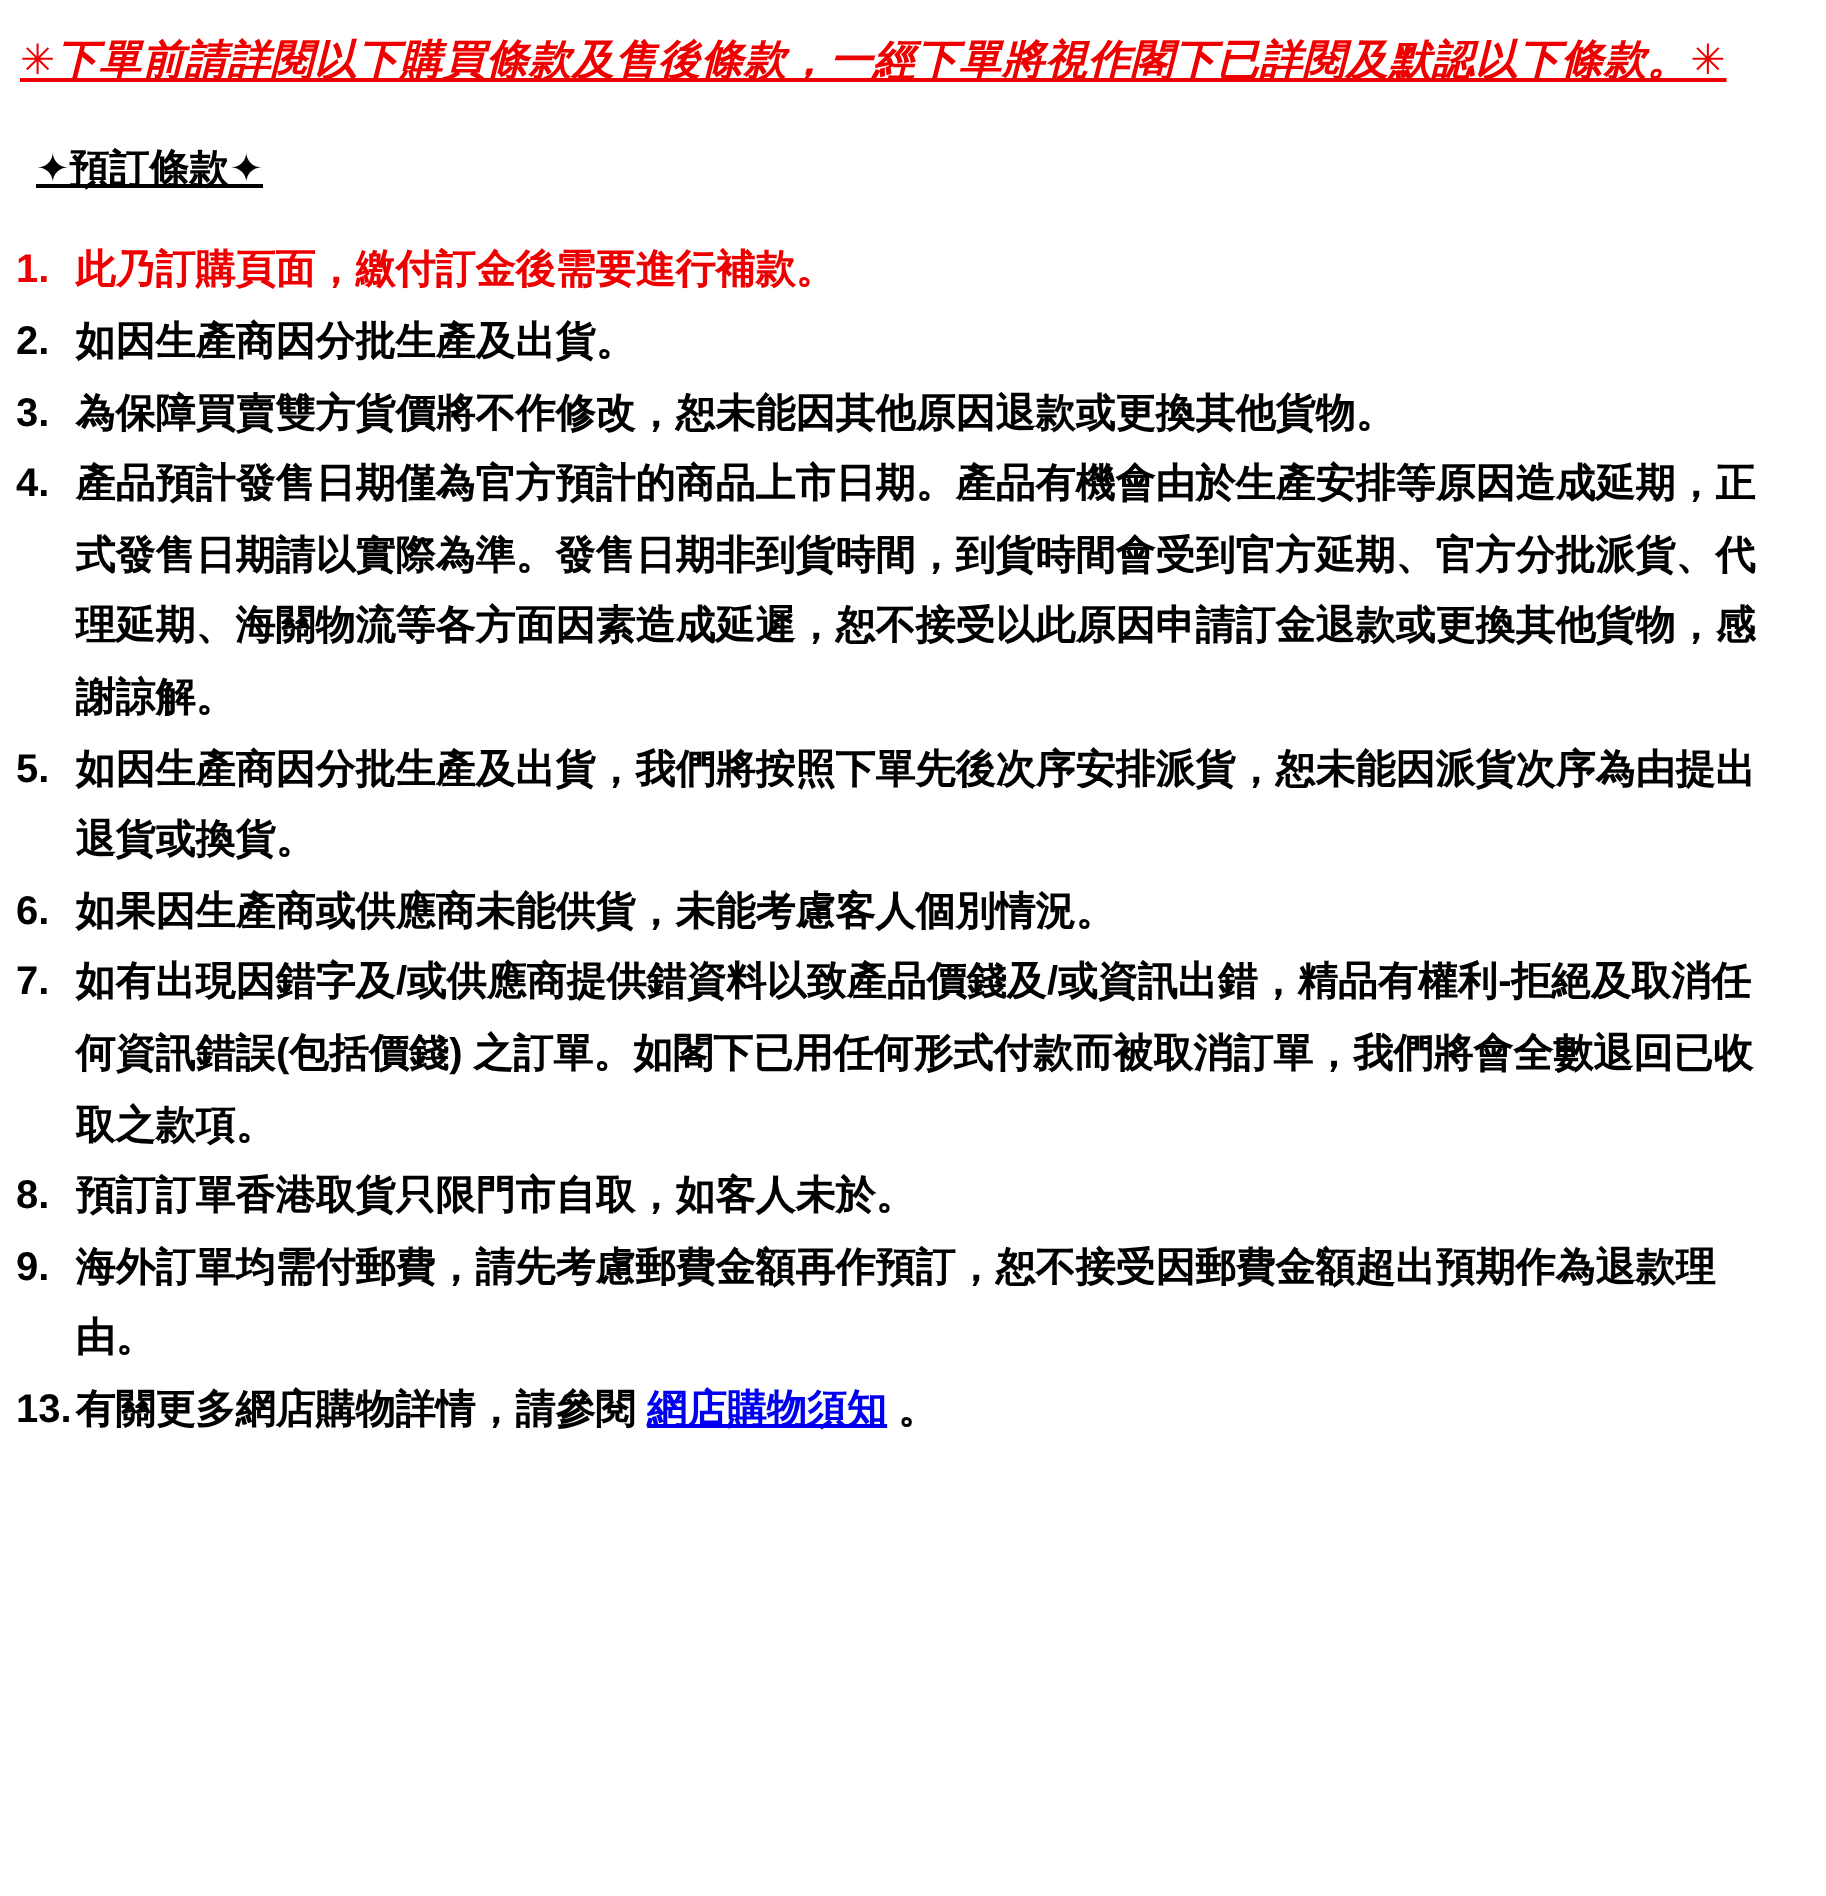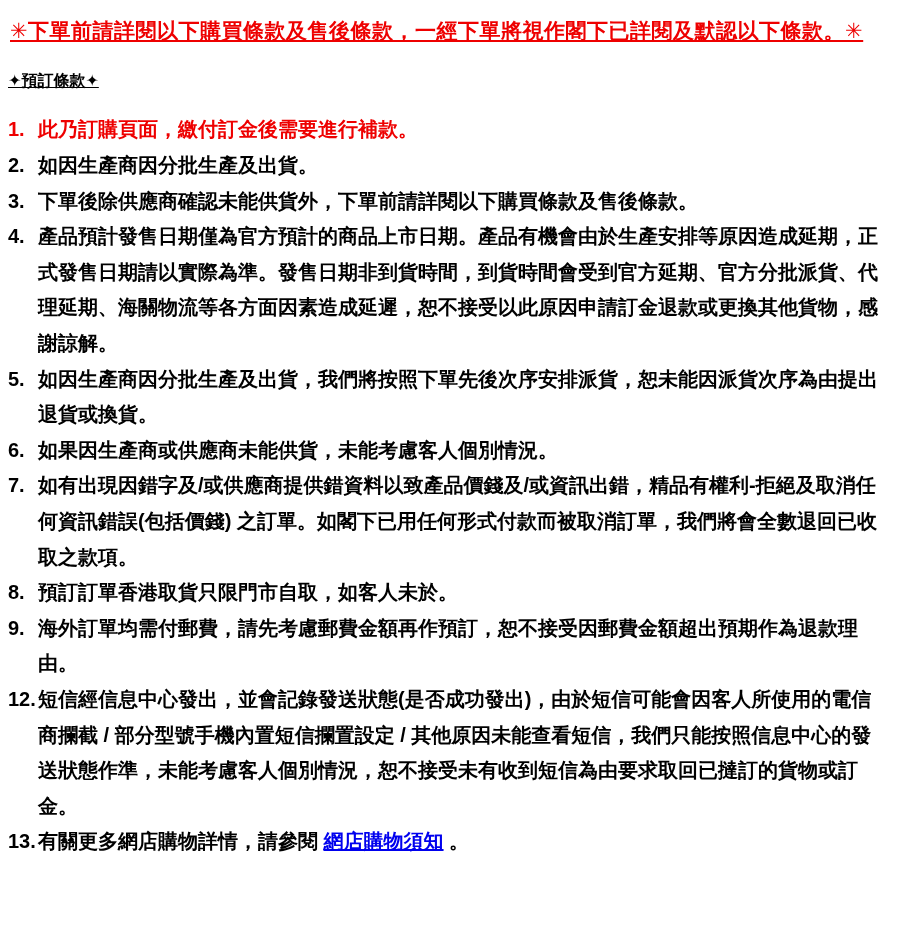--- a/index.html
+++ b/index.html
@@ -12,26 +12,27 @@
     color:var(--black);
   }
   .page { padding:14px 22px 10px 8px; }
   .header {
     color:var(--red);
     font-size:21px;
     line-height:1.45;
     text-decoration:underline;
     margin:2px 0 25px 2px;
     letter-spacing:0.5px;
+    font-style:italic;
   }
   .section-title {
     color:var(--black);
-    font-size:16px;
+    font-size:20px;
     text-decoration:underline;
-    margin:0 0 20px 0;
+    margin:0 0 20px 10px;
   }
   .terms { }
   .term {
     display:flex;
     font-size:20px;
     line-height:1.78;
     margin:0;
   }
   .term .num { flex:0 0 30px; }
   .term .body { flex:1; }
@@ -50,21 +51,21 @@
       <div class="term red">
         <span class="num">1.</span>
         <span class="body"><span class="seg-red">此乃訂購頁面，繳付訂金後需要進行補款。</span></span>
       </div>
       <div class="term">
         <span class="num">2.</span>
         <span class="body"><span class="seg-normal">如因生產商因分批生產及出貨。</span></span>
       </div>
       <div class="term">
         <span class="num">3.</span>
-        <span class="body"><span class="seg-normal">下單後除供應商確認未能供貨外，下單前請詳閱以下購買條款及售後條款。</span></span>
+        <span class="body"><span class="seg-normal">為保障買賣雙方貨價將不作修改，恕未能因其他原因退款或更換其他貨物。</span></span>
       </div>
       <div class="term">
         <span class="num">4.</span>
         <span class="body"><span class="seg-normal">產品預計發售日期僅為官方預計的商品上市日期。產品有機會由於生產安排等原因造成延期，正式發售日期請以實際為準。發售日期非到貨時間，到貨時間會受到官方延期、官方分批派貨、代理延期、海關物流等各方面因素造成延遲，恕不接受以此原因申請訂金退款或更換其他貨物，感謝諒解。</span></span>
       </div>
       <div class="term">
         <span class="num">5.</span>
         <span class="body"><span class="seg-normal">如因生產商因分批生產及出貨，我們將按照下單先後次序安排派貨，恕未能因派貨次序為由提出退貨或換貨。</span></span>
       </div>
       <div class="term">
@@ -77,21 +78,17 @@
       </div>
       <div class="term">
         <span class="num">8.</span>
         <span class="body"><span class="seg-normal">預訂訂單香港取貨只限門市自取，如客人未於。</span></span>
       </div>
       <div class="term">
         <span class="num">9.</span>
         <span class="body"><span class="seg-normal">海外訂單均需付郵費，請先考慮郵費金額再作預訂，恕不接受因郵費金額超出預期作為退款理由。</span></span>
       </div>
       <div class="term">
-        <span class="num">12.</span>
-        <span class="body"><span class="seg-normal">短信經信息中心發出，並會記錄發送狀態(是否成功發出)，由於短信可能會因客人所使用的電信商攔截 / 部分型號手機內置短信攔置設定 / 其他原因未能查看短信，我們只能按照信息中心的發送狀態作準，未能考慮客人個別情況，恕不接受未有收到短信為由要求取回已撻訂的貨物或訂金。</span></span>
-      </div>
-      <div class="term">
         <span class="num">13.</span>
         <span class="body"><span class="seg-normal">有關更多網店購物詳情，請參閱 </span><a class="guide-link" href="#">網店購物須知</a><span class="seg-normal"> 。</span></span>
       </div>
     </div>
 </div>
 
 </body></html>

